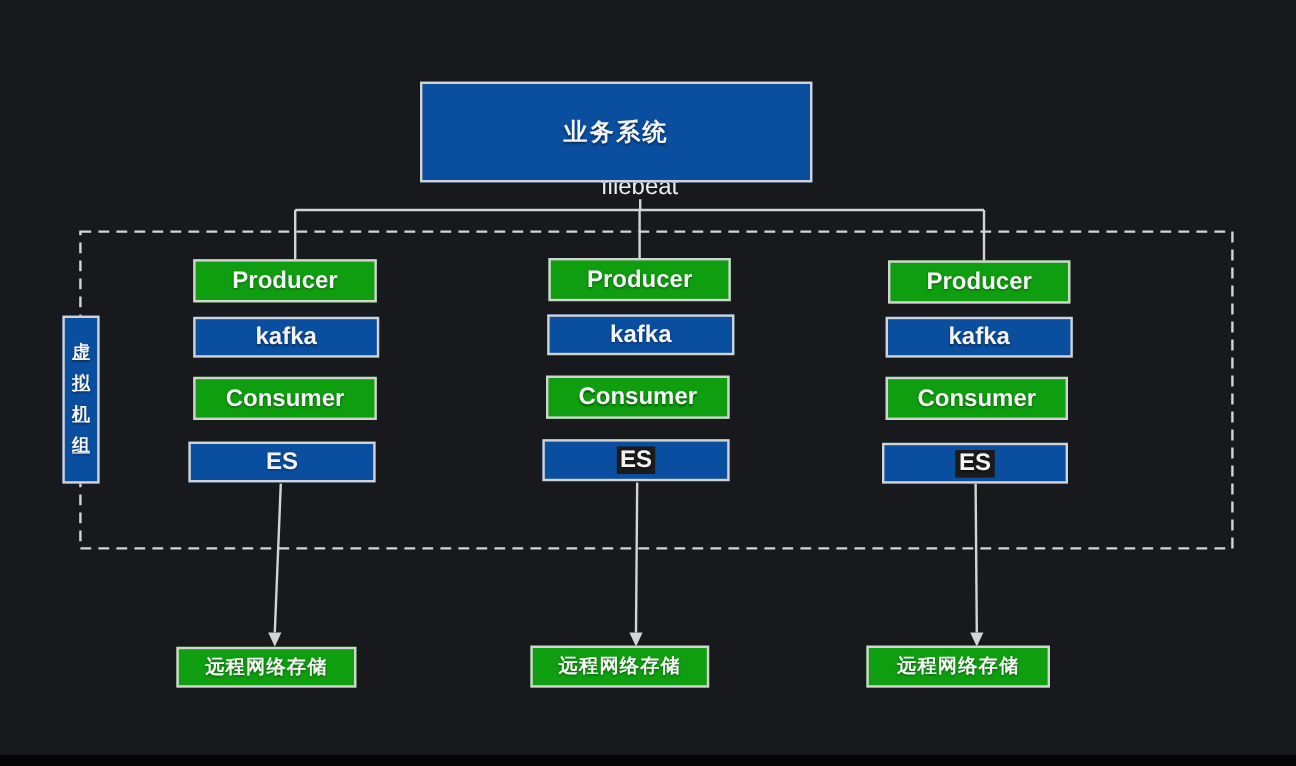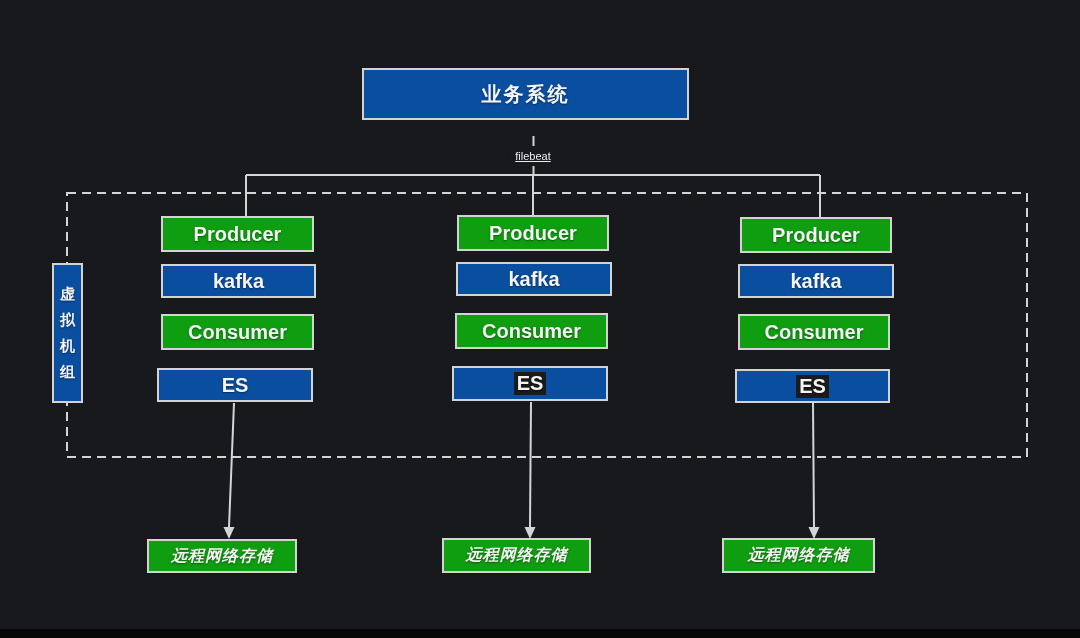--- a/index.html
+++ b/index.html
@@ -16,30 +16,30 @@
   .node {
     position:absolute; box-sizing:border-box;
     border:2px solid #d3d3d3;
     display:flex; align-items:center; justify-content:center;
     color:#f4f4f4; font-weight:700; font-size:20px;
     text-shadow:0 1px 2px rgba(0,0,0,.45);
   }
   .blue  { background:var(--blue,#0a4f9f); }
   .green { background:var(--green,#0f9e10); }
   .title-node { font-size:20px; letter-spacing:2px; }
-  .storage-node { font-size:16px; letter-spacing:1px;font-style:italic; }
+  .storage-node { font-size:16px; letter-spacing:1px; }
   .vgroup {
     font-size:15px; line-height:1.75; word-break:break-all;
-    text-align:center; padding:2px 13px;
+    text-align:center; padding:2px 13px;text-decoration:underline;
   }
   .flabel {
     position:absolute; transform:translateX(-50%);
     background:var(--background,#17191d);
-    color:#ececec; font-size:11px; font-weight:400;
-    padding:0 7px; line-height:20px;text-decoration:underline;
+    color:#ececec; font-size:20px; font-weight:400;
+    padding:0 7px; line-height:20px;
   }
   .hl { background:#1b1b1b; padding:0 3px; }
   .letterbox { position:absolute; left:0; width:1080px; background:#060607; }
 </style>
 </head>
 <body>
 
 <div class="stage">
 
   <svg class="wires" viewBox="0 0 1080 638" xmlns="http://www.w3.org/2000/svg">
@@ -57,21 +57,21 @@
     <path class="wire" d="M234 403 L229 527"></path>
     <polygon class="head" points="223.5,527 234.5,527 229,539"></polygon>
     <path class="wire" d="M531 402 L530 527"></path>
     <polygon class="head" points="524.5,527 535.5,527 530,539"></polygon>
     <path class="wire" d="M813 403 L814 527"></path>
     <polygon class="head" points="808.5,527 819.5,527 814,539"></polygon>
   </svg>
 
   <div class="flabel" style="left:533px; top:146px;">filebeat</div>
 
-  <div class="node blue title-node" style="left:362px; top:68px; width:327px; height:52px;">业务系统</div>
+  <div class="node blue title-node" style="left:350px; top:68px; width:327px; height:84px;">业务系统</div>
 
   <div class="node blue vgroup" style="left:52px; top:263px; width:31px; height:140px;">虚拟机组</div>
 
   <div class="node green" style="left:161px; top:216px; width:153px; height:36px;">Producer</div>
   <div class="node blue" style="left:161px; top:264px; width:155px; height:34px;">kafka</div>
   <div class="node green" style="left:161px; top:314px; width:153px; height:36px;">Consumer</div>
   <div class="node blue" style="left:157px; top:368px; width:156px; height:34px;">
     <span>ES</span>
   </div>
 

